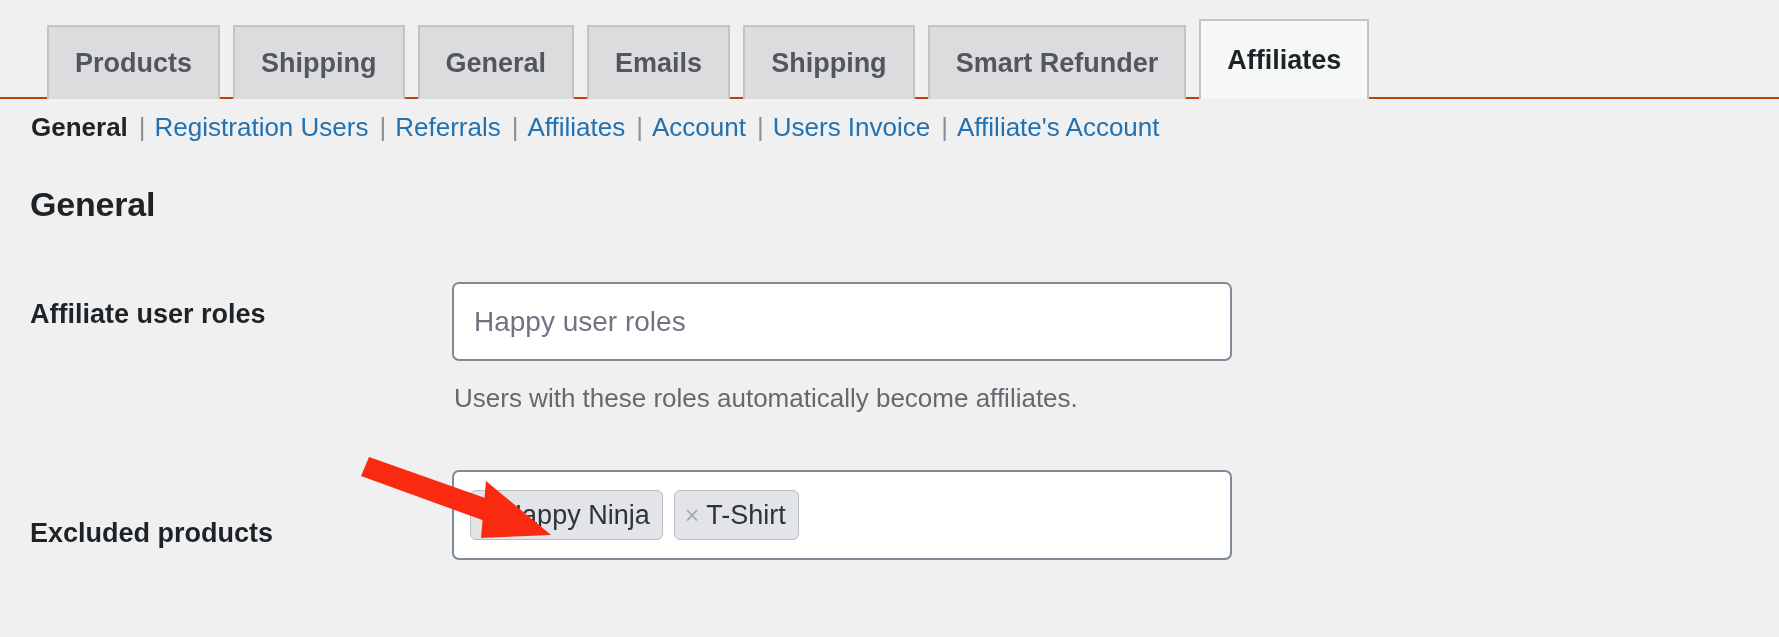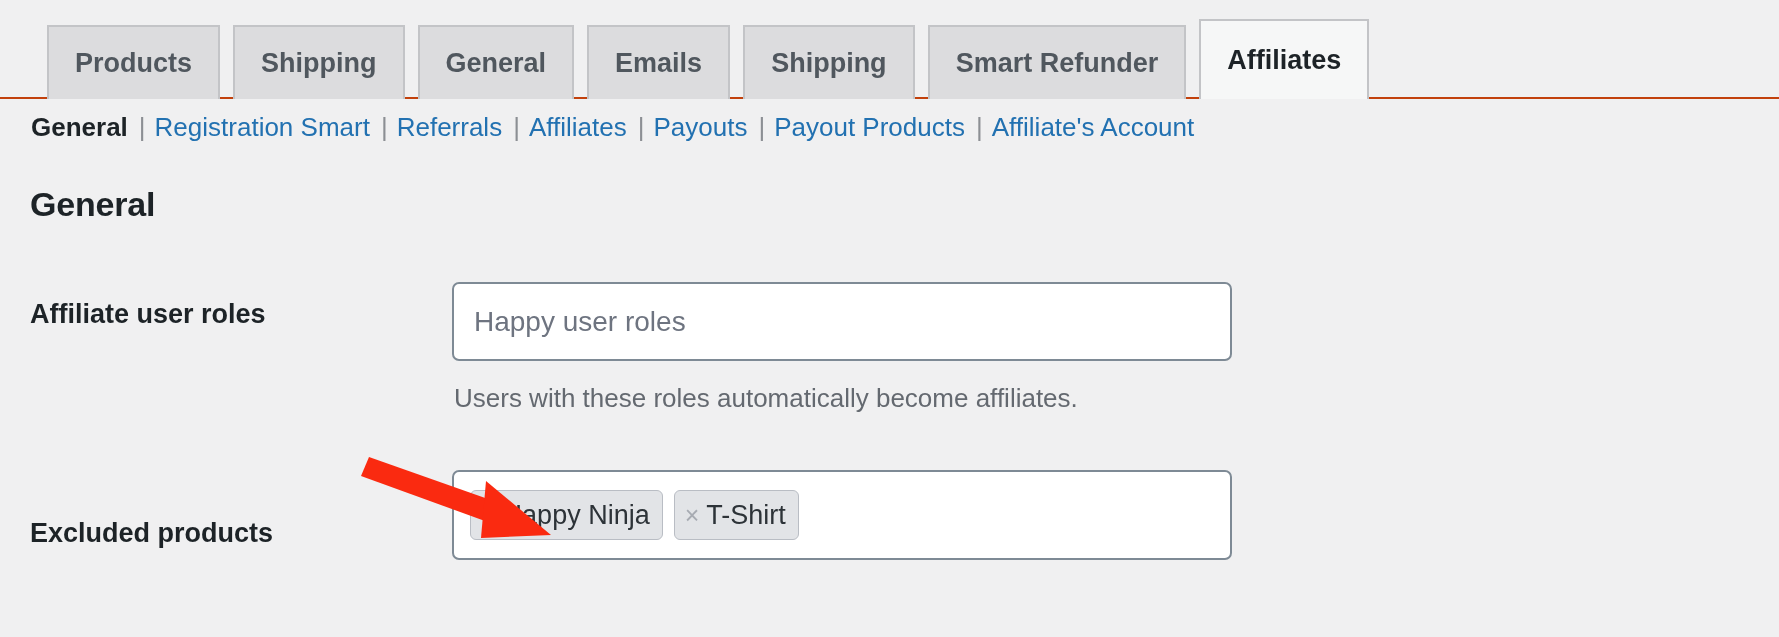--- a/index.html
+++ b/index.html
@@ -207,29 +207,29 @@
       <span>Smart Refunder</span>
     </div>
   <div class="tab active">
       <span>Affiliates</span>
     </div>
 </div>
 
 <div class="subnav">
   <span class="subnav-item current">General</span>
   <span class="subnav-sep">|</span>
-  <span class="subnav-item">Registration Smart</span>
+  <span class="subnav-item">Registration Users</span>
   <span class="subnav-sep">|</span>
   <span class="subnav-item">Referrals</span>
   <span class="subnav-sep">|</span>
   <span class="subnav-item">Affiliates</span>
   <span class="subnav-sep">|</span>
-  <span class="subnav-item">Payouts</span>
-  <span class="subnav-sep">|</span>
-  <span class="subnav-item">Payout Products</span>
+  <span class="subnav-item">Account</span>
+  <span class="subnav-sep">|</span>
+  <span class="subnav-item">Users Invoice</span>
   <span class="subnav-sep">|</span>
   <span class="subnav-item">Affiliate's Account</span>
 </div>
 
 <div class="page-heading">General</div>
 
 <div class="form-row row-roles">
   <div class="field-label">Affiliate user roles</div>
   <div class="field-control">
     <div class="select-box">

